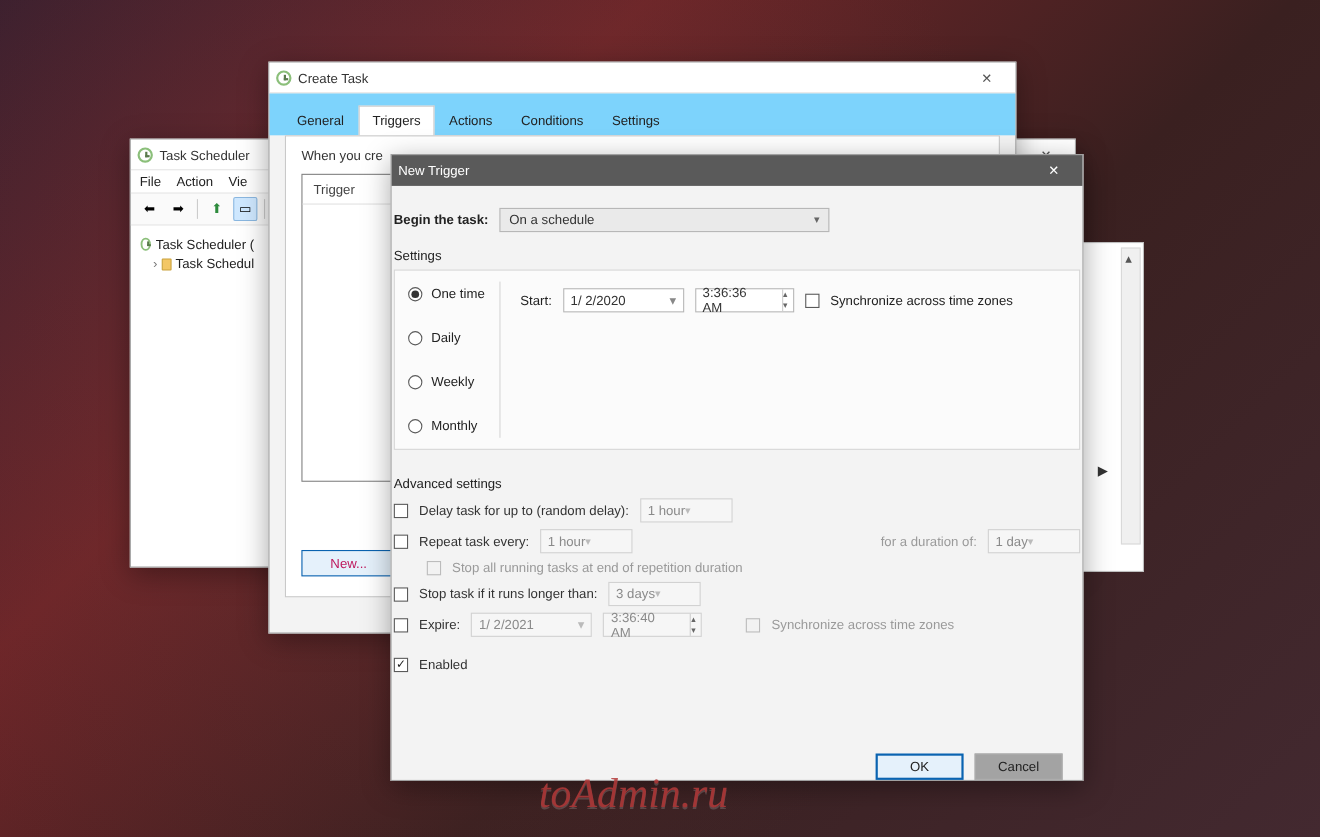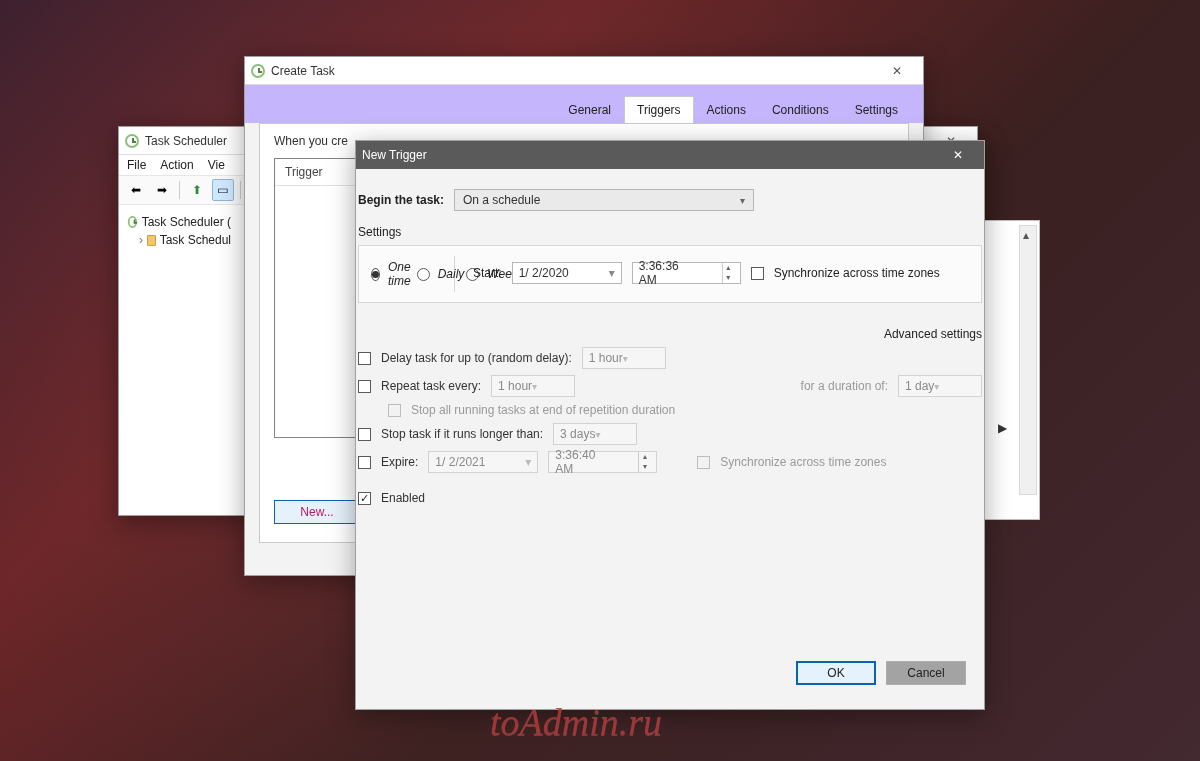--- a/index.html
+++ b/index.html
@@ -24,21 +24,21 @@
 #ts-menubar { padding:3px 8px; display:flex; gap:14px; color:#222; background:#fff; }
 #ts-toolbar { padding:3px 6px; display:flex; gap:4px; border-top:1px solid #e6e6e6; border-bottom:1px solid #e6e6e6; background:#fafafa; align-items:center;}
 .tb-btn { width:22px; height:22px; display:flex; align-items:center; justify-content:center; border:1px solid transparent; border-radius:2px; }
 #ts-tree { position:absolute; left:4px; top:86px; width:112px; color:#222; }
 .tree-row { display:flex; align-items:center; gap:4px; padding:2px 4px; white-space:nowrap; overflow:hidden; }
 .folder-icon { width:14px; height:11px; background:#f3c766; border:1px solid #caa23d; border-radius:1px; display:inline-block; }
 
 
 #ct-win { left:244px; top:56px; width:680px; height:520px; background:#f3f3f3; }
 #ct-win .titlebar { background:#fff; }
-#ct-tabs { display:flex; gap:0; padding:10px 12px 0 12px; background:#c4b5fd;justify-content:flex-end; }
+#ct-tabs { display:flex; gap:0; padding:10px 12px 0 12px; background:#7dd3fc; }
 .tab { padding:6px 12px 6px; border:1px solid transparent; color:#222; position:relative; top:1px; }
 .tab.active { background:#fff; border:1px solid #c9c9c9; border-bottom-color:#fff; }
 #ct-tabbody { margin:0 14px 14px; background:#fff; border:1px solid #c9c9c9; height:420px; padding:10px 14px; position:relative;}
 #ct-instr { color:#333; margin-bottom:10px; }
 #ct-triggerbox { border:1px solid #828282; height:280px; background:#fff; }
 #ct-trighdr { padding:6px 10px; border-bottom:1px solid #e2e2e2; color:#444; }
 #ct-newbtn { position:absolute; left:14px; bottom:18px; width:86px; height:24px; border:1px solid #0a63b0; background:#e5f1fb; color:#be185d; display:flex; align-items:center; justify-content:center; }
 
 
 #right-pane { position:absolute; left:970px; top:220px; width:70px; height:300px; background:#fff; border:1px solid #bfbfbf; border-left:none; }
@@ -47,40 +47,40 @@
 
 
 #nt-win { left:355px; top:140px; width:630px; height:570px; background:#f3f3f3; }
 #nt-body { padding:14px 2px; color:#222; }
 .row { display:flex; align-items:center; gap:10px; margin:6px 0; }
 .lbl { color:#222; }
 .lbl.bold { font-weight:600; }
 .combo { height:22px; border:1px solid #b7b7b7; background:#eaeaea; display:flex; align-items:center; justify-content:space-between; padding:0 8px; min-width:300px; color:#333;}
 .combo .chev { color:#666; font-size:10px; }
 .group { border:1px solid #d6d6d6; background:#fbfbfb; margin-top:6px; padding:10px 10px; display:flex; gap:18px; }
-.freq { width:86px; display:flex; flex-direction:row; gap:2px; padding:4px 0 4px 2px; border-right:1px solid #d6d6d6;font-style:italic; }
+.freq { width:86px; display:flex; flex-direction:column; gap:26px; padding:4px 0 4px 2px; border-right:1px solid #d6d6d6; }
 .radio { display:flex; align-items:center; gap:8px; }
 .rdot { width:13px; height:13px; border:1px solid #5a5a5a; border-radius:50%; display:inline-flex; align-items:center; justify-content:center; background:#fff;}
 .rdot.on::after{ content:""; width:7px; height:7px; background:#333; border-radius:50%; }
 .schedule { flex:1; }
 .datebox, .timebox, .smallcombo { height:22px; border:1px solid #b7b7b7; background:#fff; display:flex; align-items:center; padding:0 6px; color:#333; }
 .datebox { width:110px; justify-content:space-between; }
-.timebox { width:109px; justify-content:space-between;gap:28px; }
+.timebox { width:90px; justify-content:space-between;gap:28px; }
 .spin { width:14px; display:flex; flex-direction:column; border-left:1px solid #ccc; margin-left:4px;}
 .spin div{ height:10px; font-size:8px; text-align:center; color:#666; line-height:9px;}
 .chk { width:13px; height:13px; border:1px solid #5a5a5a; background:#fff; display:inline-flex; align-items:center; justify-content:center; }
 .chk.on::after{ content:"✓"; font-size:11px; color:#222; line-height:11px; }
 .chk.dis { border-color:#bcbcbc; background:#f2f2f2; }
 .section-title { margin:14px 0 4px; color:#222; }
 .adv .row { margin:6px 0; }
 .adv .lbl { color:#333; }
 .adv .dis { color:#9a9a9a; }
 .smallcombo { width:84px; justify-content:flex-start; background:#f6f6f6; color:#8a8a8a; border-color:#d2d2d2; }
 .smallcombo .chev{ color:#bbb; font-size:10px;}
-#nt-buttons { position:absolute; right:18px; bottom:24px; display:flex; gap:10px; }
+#nt-buttons { position:absolute; right:18px; bottom:0; display:flex; gap:10px; }
 .btn { width:80px; height:24px; border:1px solid #adadad; background:#a3a3a3; display:flex; align-items:center; justify-content:center; }
 .btn.primary { border:2px solid #0a63b0; background:#e5f1fb; }
 
 
 #wm { position:absolute; left:490px; top:700px; font-family:Georgia,serif; font-style:italic; font-size:38px; color:#b43a3a; opacity:.85; text-shadow:0 1px 0 rgba(255,255,255,.2); pointer-events:none;}
 
 .sep { width:1px; height:18px; background:#ccc; margin:0 2px;}
 </style>
 </head>
 <body>
@@ -208,21 +208,21 @@
                 <div>▴</div>
                 <div>▾</div>
               </span>
           </div>
           <span class="chk"></span>
           <span class="lbl">Synchronize across time zones</span>
         </div>
       </div>
     </div>
 
-    <div class="section-title" style="margin-top:24px;text-align:right;">Advanced settings</div>
+    <div class="section-title" style="margin-top:24px;">Advanced settings</div>
     <div class="adv">
       <div class="row">
         <span class="chk"></span>
         <span class="lbl">Delay task for up to (random delay):</span>
         <div class="smallcombo">
             <span>1 hour</span>
             <span class="chev">▾</span>
           </div>
       </div>
       <div class="row">

